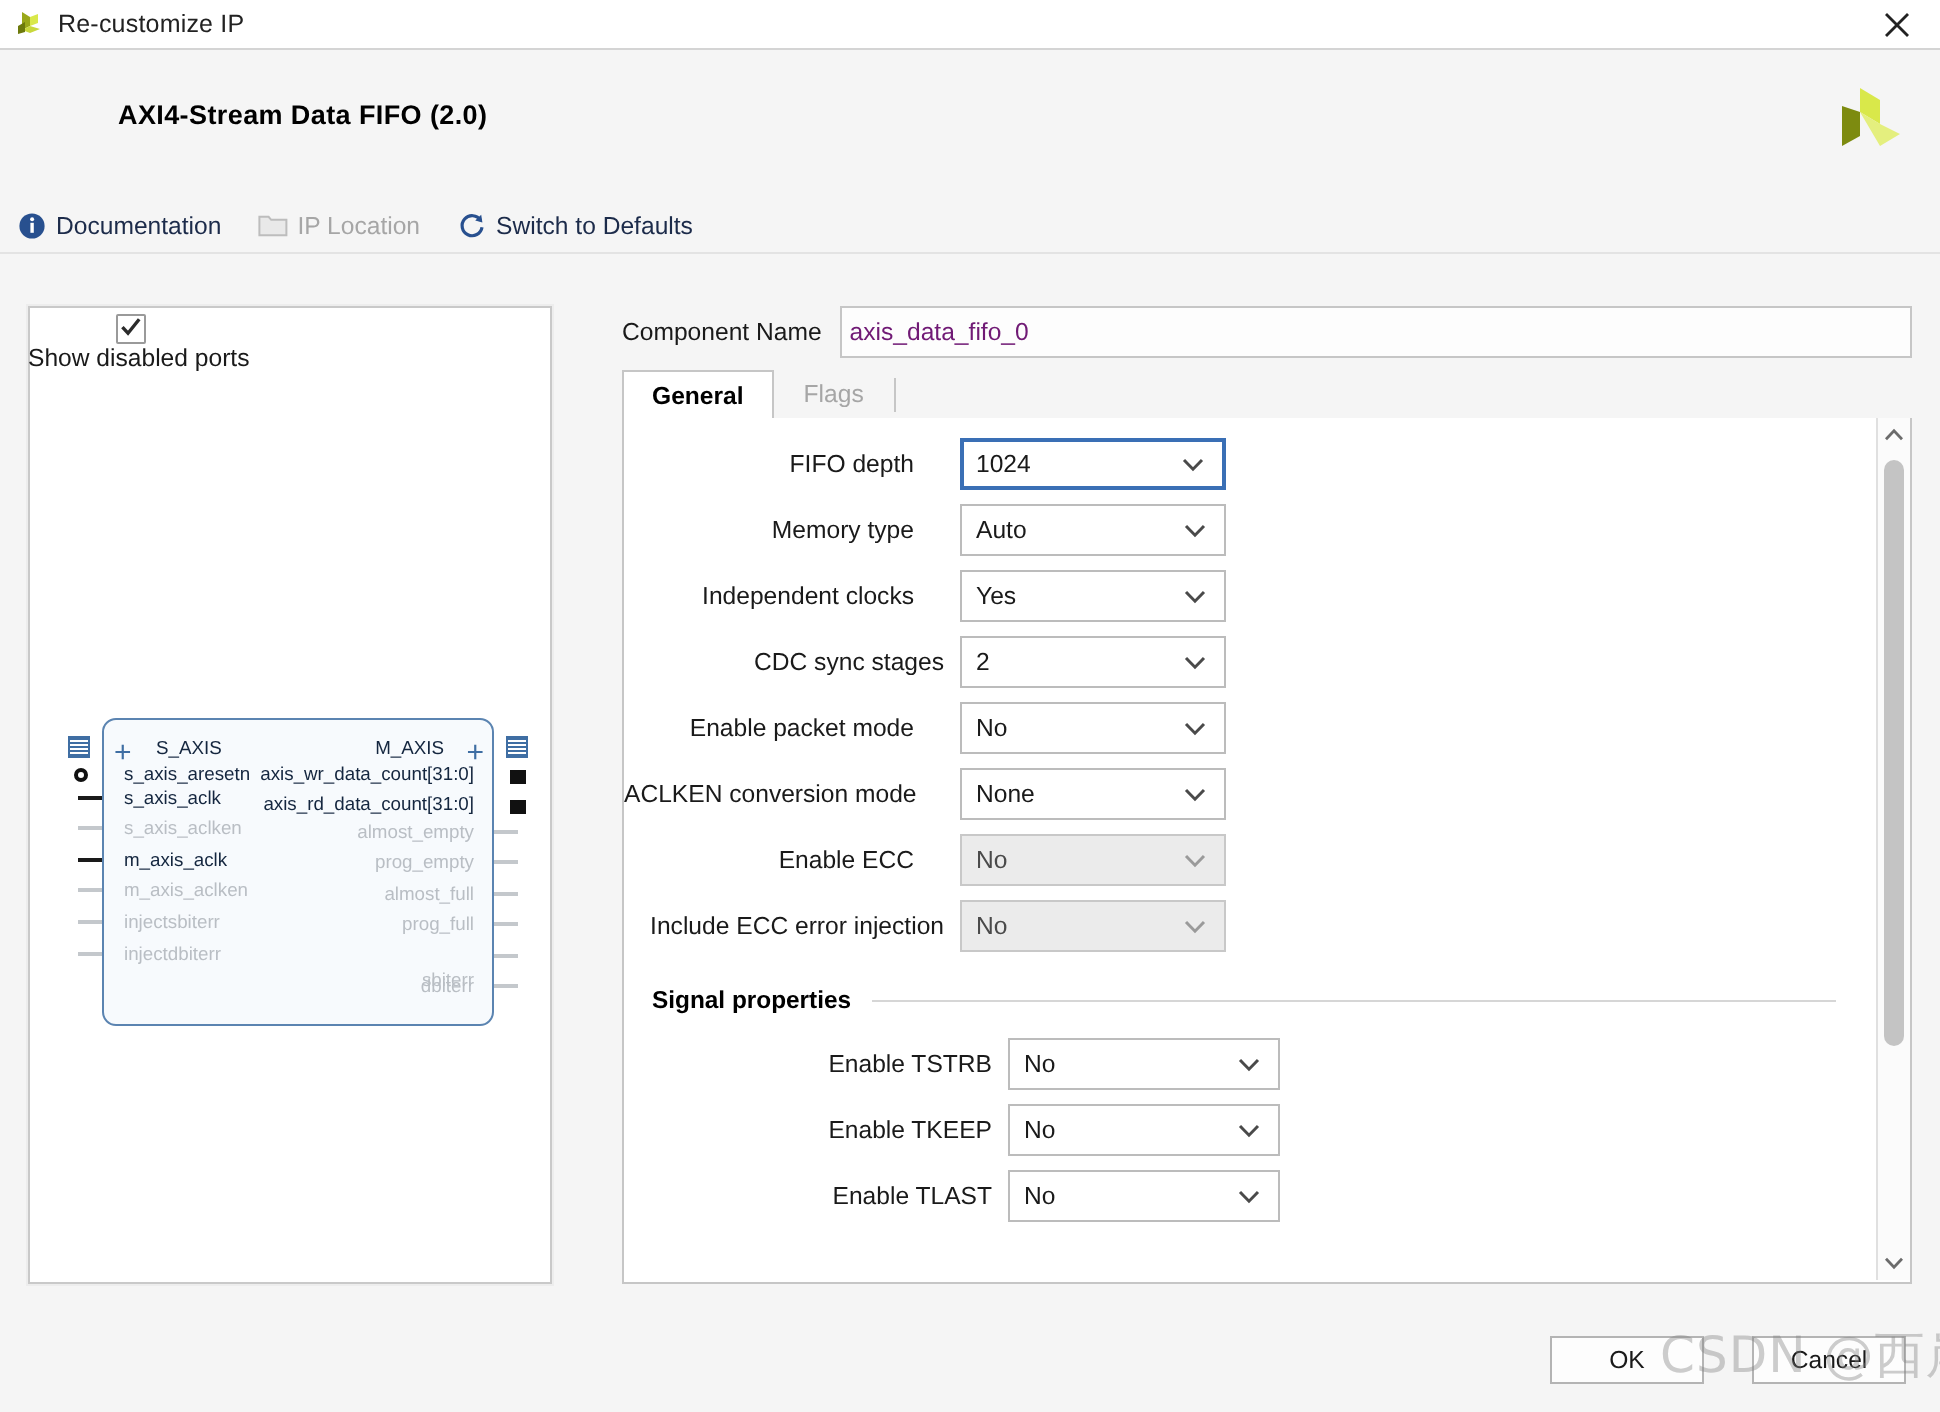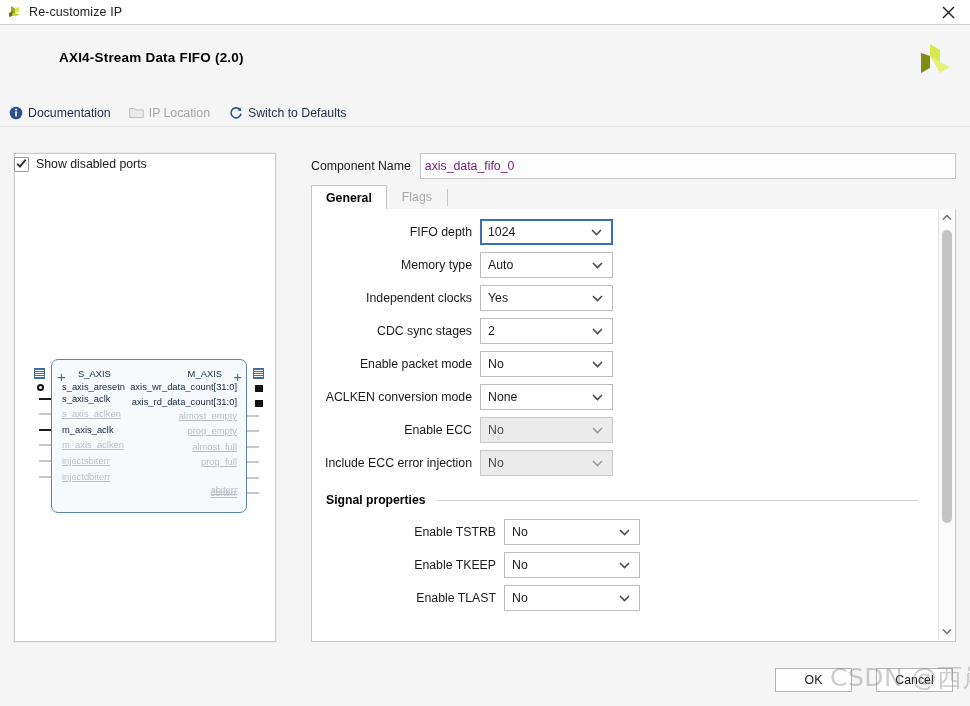--- a/index.html
+++ b/index.html
@@ -114,22 +114,24 @@
     height: 489px;
     background: #ffffff;
     border: 1px solid #c9c9c9;
     box-shadow: 0 0 0 1px #ededed;
     box-sizing: border-box;
   }
   .showports {
     position: absolute;
     left: 14px; top: 30px;
     display: flex;
+    align-items: center;
     z-index: 4;
     background: transparent;
+    flex-direction: column;
   }
   .showports .cb {
     width: 13px; height: 13px;
     border: 1px solid #9a9a9a;
     background: #fff;
     margin-right: 7px;
     position: relative;
     border-radius: 1px;
   }
   .showports .cb svg { position:absolute; left:0; top:-1px; }
@@ -147,21 +149,21 @@
     border-radius: 7px;
     box-sizing: border-box;
   }
   .port {
     position: absolute;
     font-size: 9.4px;
     white-space: nowrap;
     line-height: 10px;
     color: #14263f;
   }
-  .port.dim { color: #b9bec4; text-decoration: underline; }
+  .port.dim { color: #b9bec4; }
   .port.left { left: 10px; }
   .port.right { right: 9px; text-align: right; }
 
   .stub {
     position: absolute;
     height: 2px;
     width: 12px;
     background: #1a1a1a;
   }
   .stub.dim { background: #c4c8cc; height: 2px; }
@@ -290,21 +292,21 @@
     height: 33px;
     display: flex;
     align-items: center;
   }
   .frow .flabel {
     font-size: 12.3px;
     color: #1a1a1a;
     text-align: right;
     white-space: nowrap;
   }
-  .lbl-w { width: 168px; padding-right: 8px; box-sizing: border-box; }
+  .lbl-w { width: 168px; padding-right: 23px; box-sizing: border-box; }
 
   .sel {
     width: 133px;
     height: 26px;
     border: 1px solid #bcbcbc;
     background: #ffffff;
     box-sizing: border-box;
     position: relative;
     font-size: 12.3px;
     line-height: 24px;

